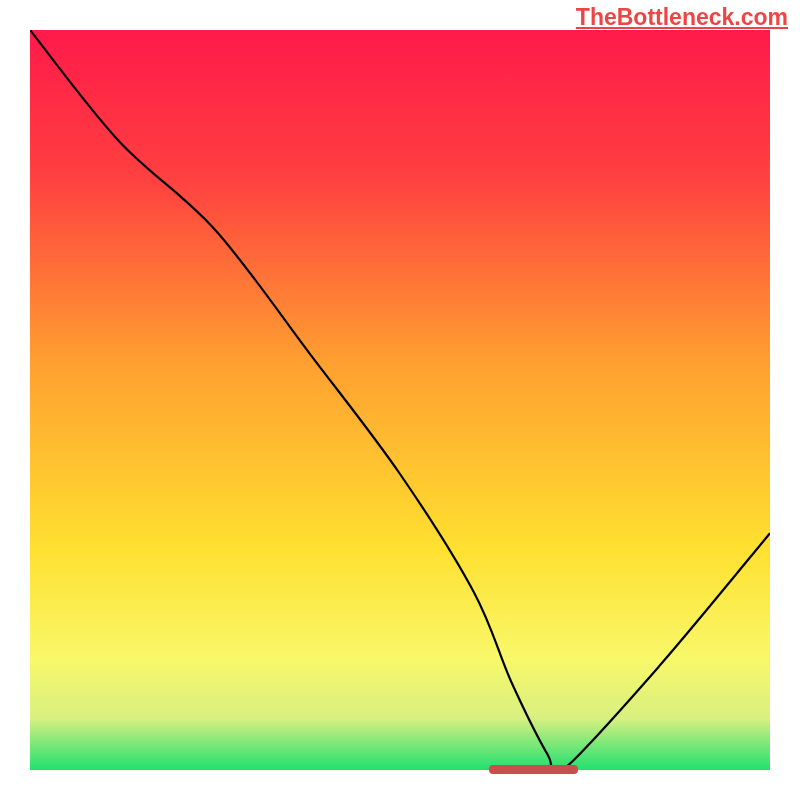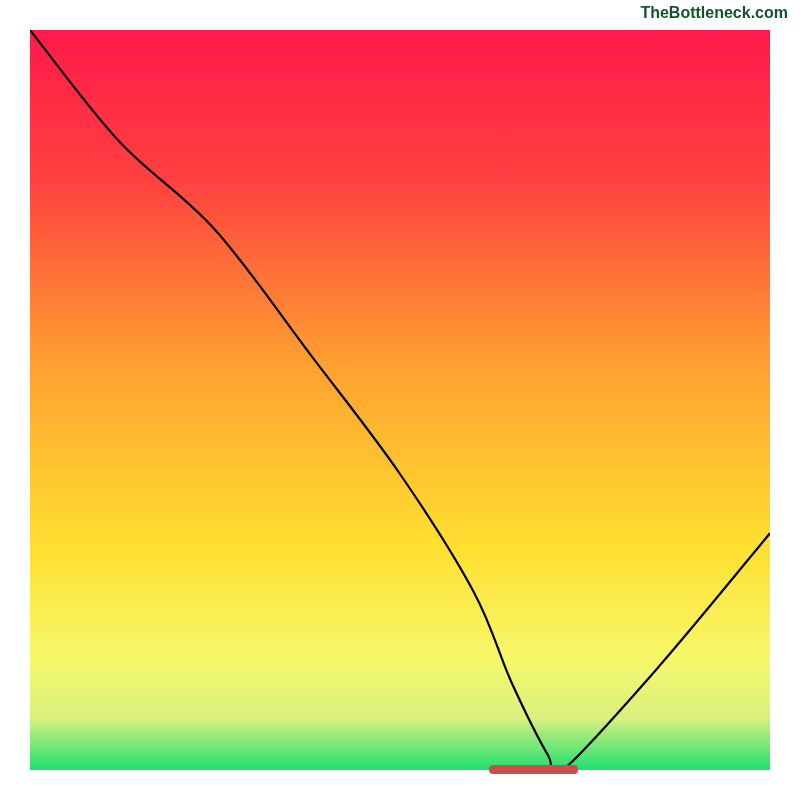--- a/index.html
+++ b/index.html
@@ -8,24 +8,25 @@
     height: 800px;
     background: #ffffff;
     font-family: Arial, sans-serif;
     position: relative;
     overflow: hidden;
   }
   .watermark {
     position: absolute;
     top: 4px;
     right: 12px;
-    font-size: 16px;
+    font-size: 23px;
     font-weight: bold;
-    color: #14532d;
+    color: #ef4444;
     z-index: 10;
+    text-decoration: underline;
   }
   .chart-area {
     position: absolute;
     top: 30px;
     left: 30px;
     width: 740px;
     height: 740px;
   }
   .gradient-bg {
     position: absolute;

